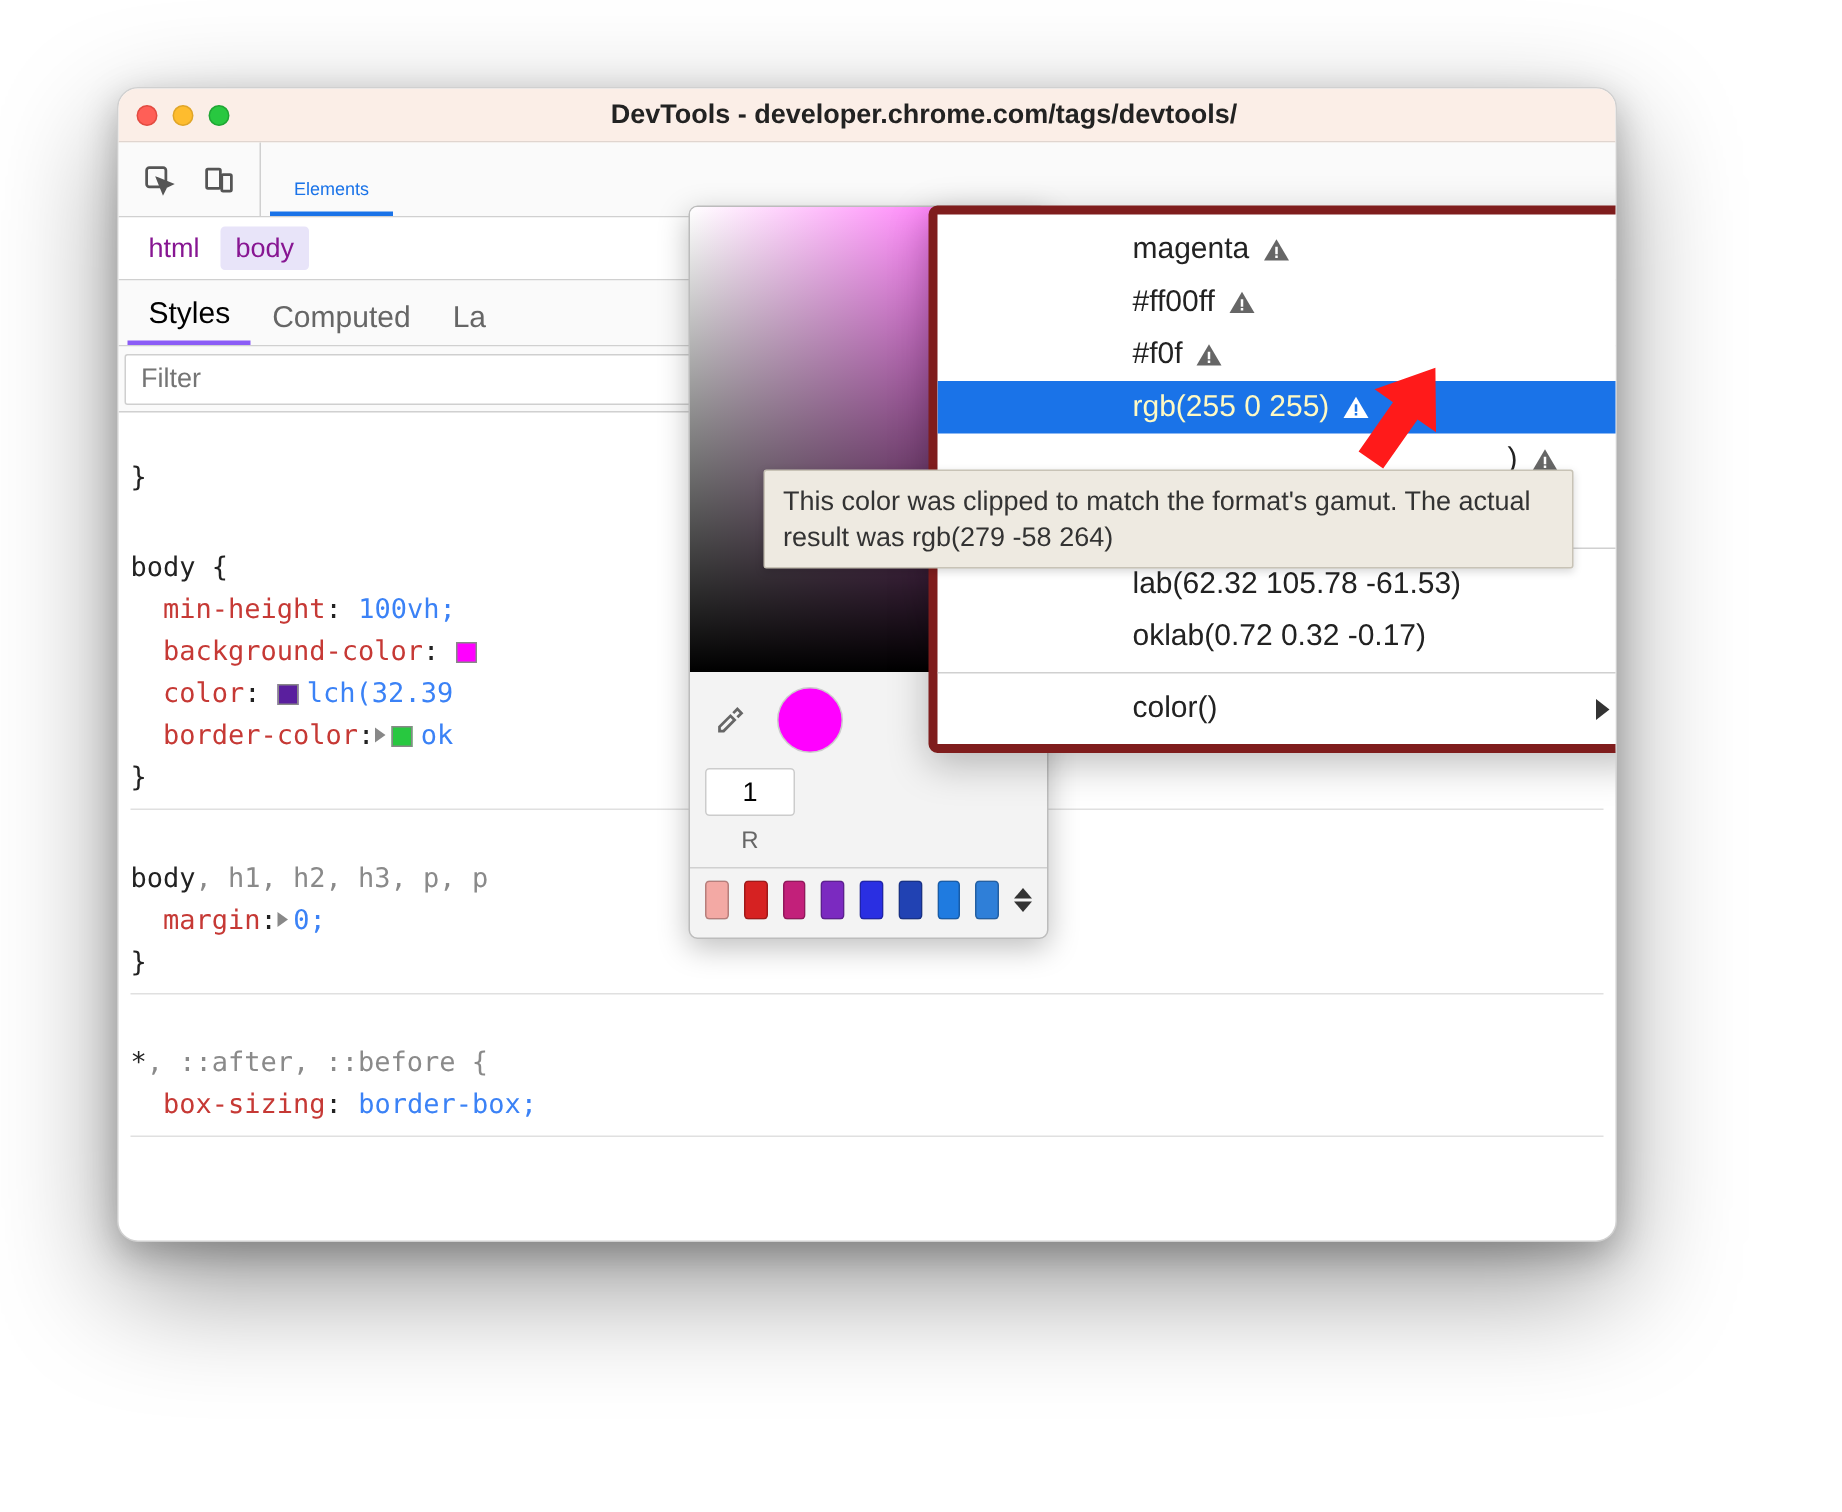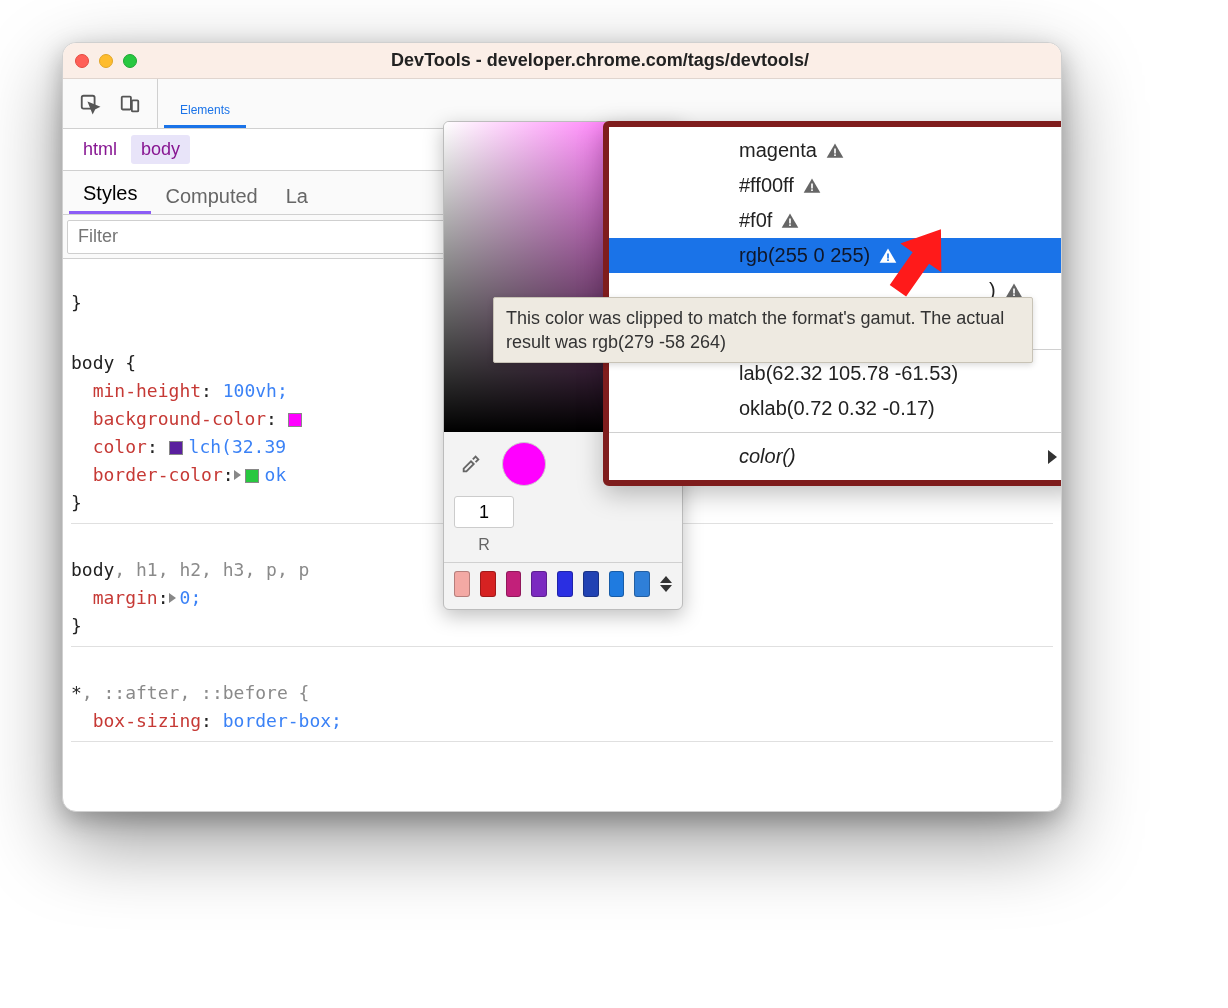--- a/index.html
+++ b/index.html
@@ -1,19 +1,19 @@
 <!DOCTYPE html>
 <html><head>
 <meta charset="utf-8">
 <style>
   * { box-sizing: border-box; }
   html, body { margin: 0; padding: 0; background: #fff; }
   body { font-family: -apple-system, BlinkMacSystemFont, "Segoe UI", Helvetica, Arial, sans-serif; font-size: 14px; color: #222; }
 
-  .stage { position: relative; width: 1228px; height: 1000px; padding: 32px; }
+  .stage { position: relative; width: 1228px; height: 1000px; padding: 48px; }
   .window {
     position: relative;
     width: 1000px; height: 770px;
     border: 1px solid #d0d0d0;
     border-radius: 14px;
     background: #fff;
     box-shadow: 0 30px 80px rgba(0,0,0,0.40), 0 8px 24px rgba(0,0,0,0.25);
     overflow: hidden;
     margin-top: 10px;
     margin-left: 30px;
@@ -138,28 +138,28 @@
     position: absolute;
     left: 540px; top: 78px;
     width: 480px;
     background: #fff;
     border: 6px solid #7f1d1d;
     border-radius: 6px;
     box-shadow: 0 8px 26px rgba(0,0,0,0.25);
     overflow: hidden;
   }
   .menu-group { padding: 6px 0; border-bottom: 1px solid #d0d0d0; }
-  .menu-group.last { border-bottom: none; font-style: italic; }
+  .menu-group.last { border-bottom: none; }
   .menu-item {
     display: flex; align-items: center; gap: 8px;
     padding: 6px 36px 6px 130px;
     font-size: 20px; color: #222; cursor: pointer;
     position: relative;
   }
-  .menu-item.selected { background: #1a73e8; color: #0f172a; }
+  .menu-item.selected { background: #1a73e8; color: #fef9c3; }
   .menu-item.selected .warn-icon path { fill: #fff; }
   .menu-item.final {
     display: flex; justify-content: space-between; align-items: center;
     padding-right: 20px;
   }
   .warn-icon { width: 20px; height: 20px; display: inline-block; }
   .chevron { width: 0; height: 0; border-top: 7px solid transparent; border-bottom: 7px solid transparent; border-left: 9px solid #333; }
 
   
   .tooltip {

